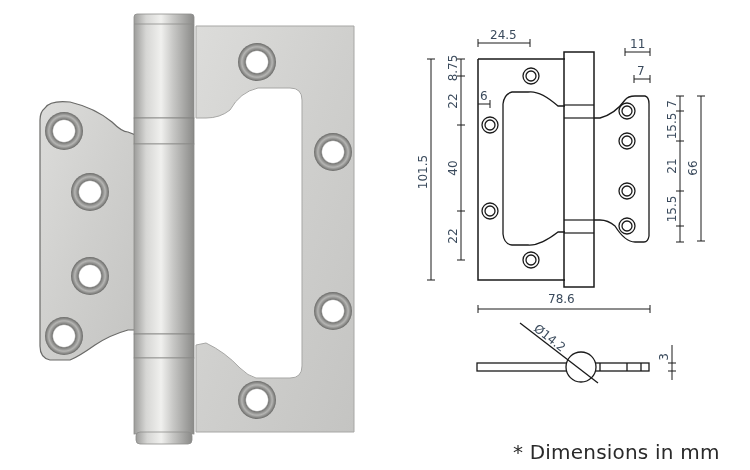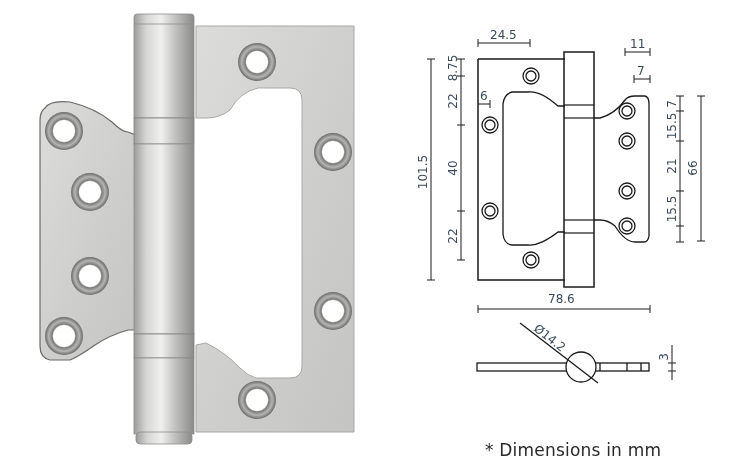--- a/index.html
+++ b/index.html
@@ -1,19 +1,19 @@
 <!DOCTYPE html>
 <html><head>
 <meta charset="utf-8">
 <style>
   html, body { margin: 0; padding: 0; background: #ffffff; }
   body { width: 750px; height: 470px; position: relative; overflow: hidden; font-family: "DejaVu Sans", sans-serif; }
   #stage { position: absolute; left: 0; top: 0; width: 750px; height: 470px; }
   .dim-text { font-family: "DejaVu Sans", sans-serif; font-size: 12px; fill: #3a4a5c; }
-  .note { position: absolute; left: 485px; top: 440px; font-family: "DejaVu Sans", sans-serif; font-size: 17px; color: #2a2a2a; letter-spacing: 0.2px; }
+  .note { position: absolute; left: 513px; top: 440px; font-family: "DejaVu Sans", sans-serif; font-size: 20px; color: #2a2a2a; letter-spacing: 0.2px; }
 </style>
 </head>
 <body>
 
 <svg id="stage" viewBox="0 0 750 470" xmlns="http://www.w3.org/2000/svg">
   <defs>
     <linearGradient id="leafGrad" x1="0" y1="0" x2="1" y2="1">
       <stop offset="0" stop-color="#dcdcda"></stop>
       <stop offset="0.5" stop-color="#cfcfcd"></stop>
       <stop offset="1" stop-color="#c4c4c2"></stop>

